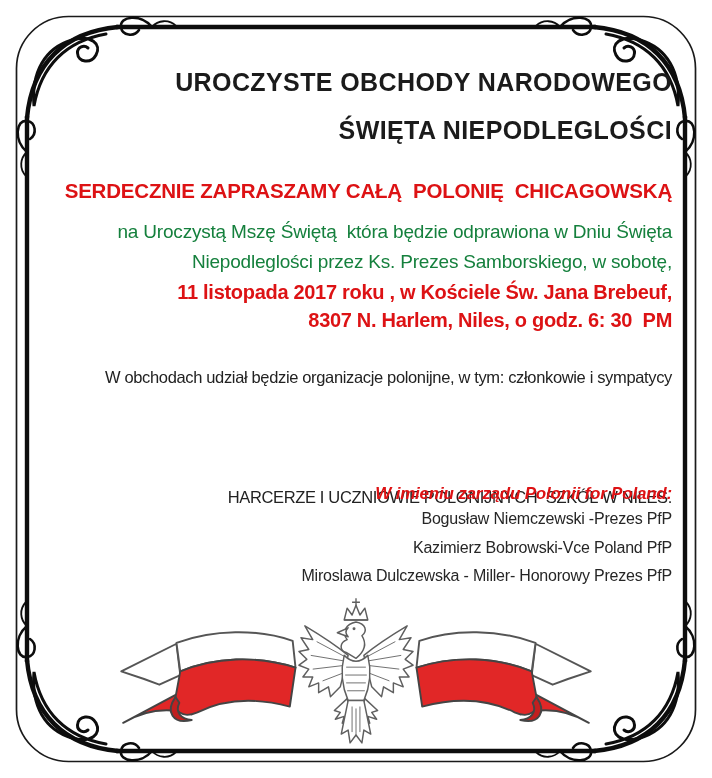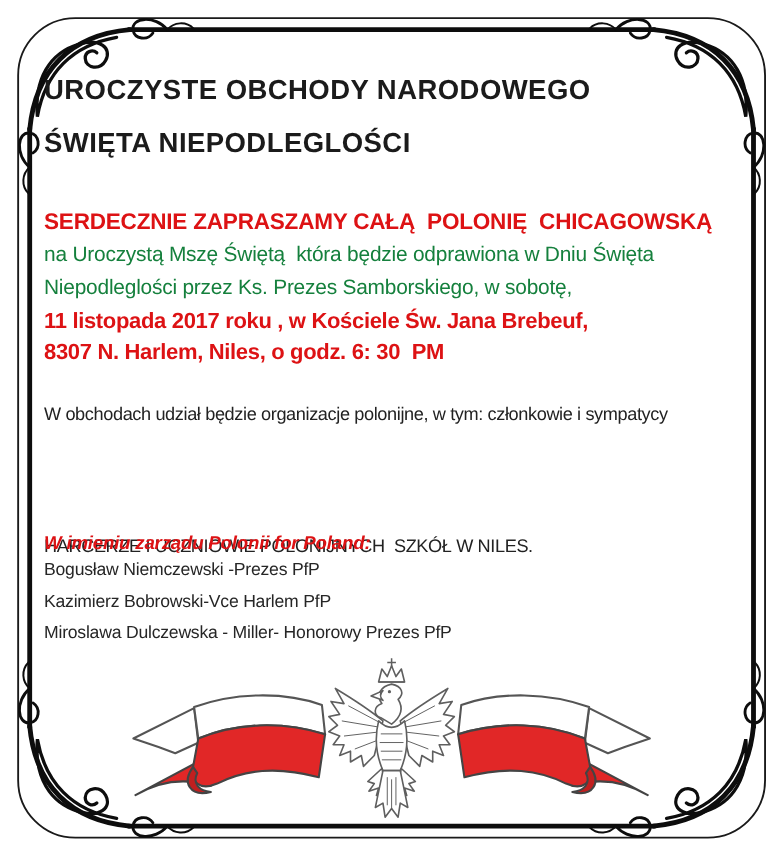--- a/index.html
+++ b/index.html
@@ -2,21 +2,21 @@
 <html><head>
 <meta charset="utf-8">
 <style>
   html,body{margin:0;padding:0;background:#ffffff;}
   body{
     width:712px;height:778px;position:relative;overflow:hidden;
     font-family:"Liberation Sans",sans-serif;color:#1c1c1c;
   }
   .layer{position:absolute;left:0;top:0;width:712px;height:778px;}
   .txt{
-    position:absolute;left:40px;width:632px;text-align:left;
+    position:absolute;left:40px;width:632px;text-align:right;
     white-space:pre;letter-spacing:-0.2px;
   }
   .title{font-size:25px;font-weight:700;letter-spacing:0.4px;color:#1b1b1b;}
   .red{color:#dd1214;}
   .bold{font-weight:700;}
   .headline{font-size:20.5px;line-height:25px;}
   .body-line{font-size:19px;line-height:25px;color:#15803d;}
   .date-line{font-size:20px;line-height:25px;letter-spacing:-0.3px;}
   .para{font-size:16.5px;line-height:30px;letter-spacing:-0.35px;color:#222;}
   .sig-head{font-size:17px;line-height:21px;letter-spacing:-0.2px;font-style:italic;}
@@ -54,33 +54,33 @@
   </g>
   <use href="#cornerFl"></use>
   <use href="#cornerFl" transform="translate(712,0) scale(-1,1)"></use>
   <use href="#cornerFl" transform="translate(0,778) scale(1,-1)"></use>
   <use href="#cornerFl" transform="translate(712,778) scale(-1,-1)"></use>
 </svg>
 
 <div class="txt title" style="top:68px">UROCZYSTE OBCHODY NARODOWEGO</div>
 <div class="txt title" style="top:116px">ŚWIĘTA NIEPODLEGLOŚCI</div>
 
-<div class="txt headline red bold" style="top:189px">SERDECZNIE ZAPRASZAMY CAŁĄ  POLONIĘ  CHICAGOWSKĄ</div>
+<div class="txt headline red bold" style="top:178px">SERDECZNIE ZAPRASZAMY CAŁĄ  POLONIĘ  CHICAGOWSKĄ</div>
 <div class="txt body-line" style="top:219px">na Uroczystą Mszę Świętą  która będzie odprawiona w Dniu Święta</div>
 <div class="txt body-line" style="top:249px">Niepodleglości przez Ks. Prezes Samborskiego, w sobotę,</div>
 <div class="txt date-line red bold" style="top:280px">11 listopada 2017 roku , w Kościele Św. Jana Brebeuf,</div>
 <div class="txt date-line red bold" style="top:308px">8307 N. Harlem, Niles, o godz. 6: 30  PM</div>
 
 <div class="txt para" style="top:362px"><span>W obchodach udział będzie organizacje polonijne, w tym: członkowie i sympatycy</span><br>
 <br>
 <span>HARCERZE I UCZNIOWIE POLONIJNYCH  SZKÓŁ W NILES.</span></div>
 
 <div class="txt sig-head red bold" style="top:483px">W imieniu zarządu Polonii for Poland:</div>
 <div class="txt sig-line" style="top:505px">Bogusław Niemczewski -Prezes PfP</div>
-<div class="txt sig-line" style="top:533.5px">Kazimierz Bobrowski-Vce Harlem PfP</div>
+<div class="txt sig-line" style="top:533.5px">Kazimierz Bobrowski-Vce Poland PfP</div>
 <div class="txt sig-line" style="top:562px">Miroslawa Dulczewska - Miller- Honorowy Prezes PfP</div>
 
 <svg width="0" height="0" style="position:absolute">
   <defs>
     <g id="ribbon" stroke="#555" stroke-width="2" stroke-linejoin="round">
 
       <path d="M16,62 L74,33 L78,66 L56,76 L40,70 Z" fill="#ffffff"></path>
 
       <path d="M18,116 L80,83 L90,107 C64,99 40,103 18,116 Z" fill="#e12727" stroke="#444"></path>
 

